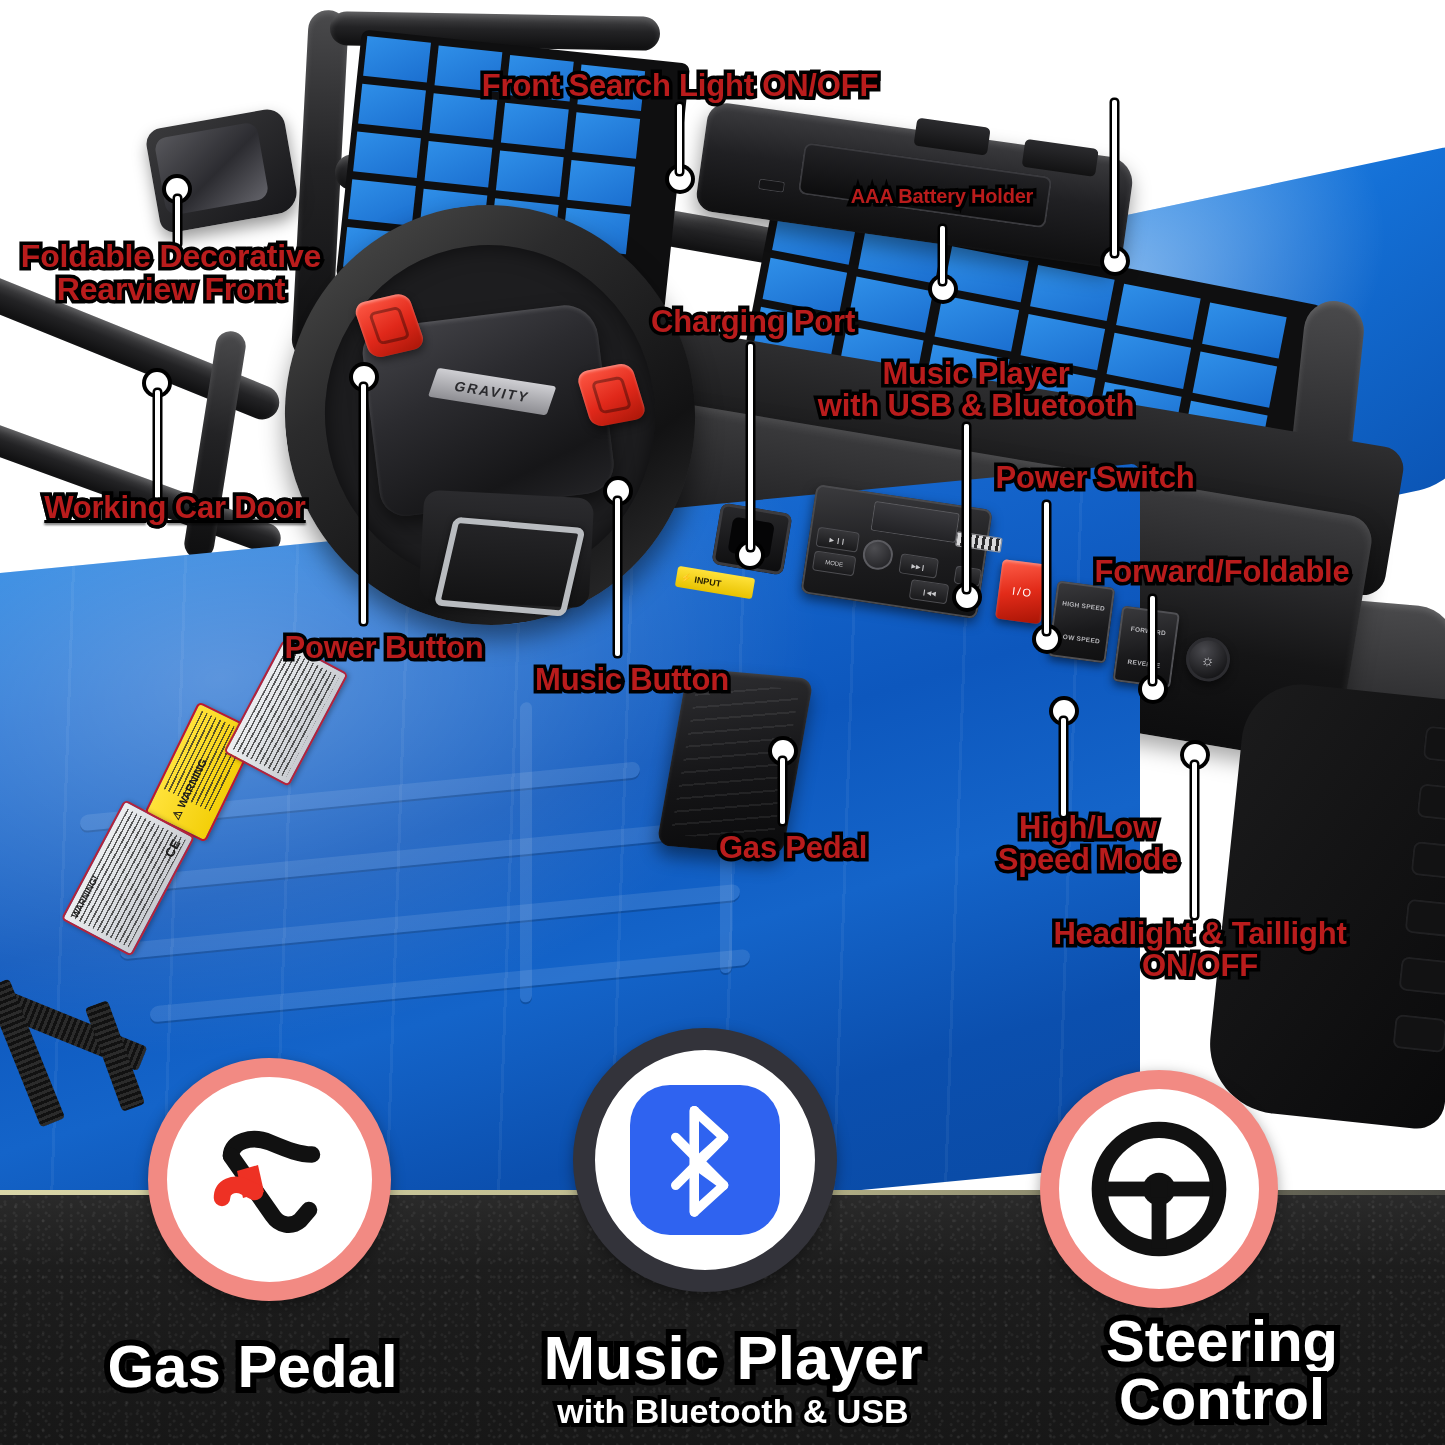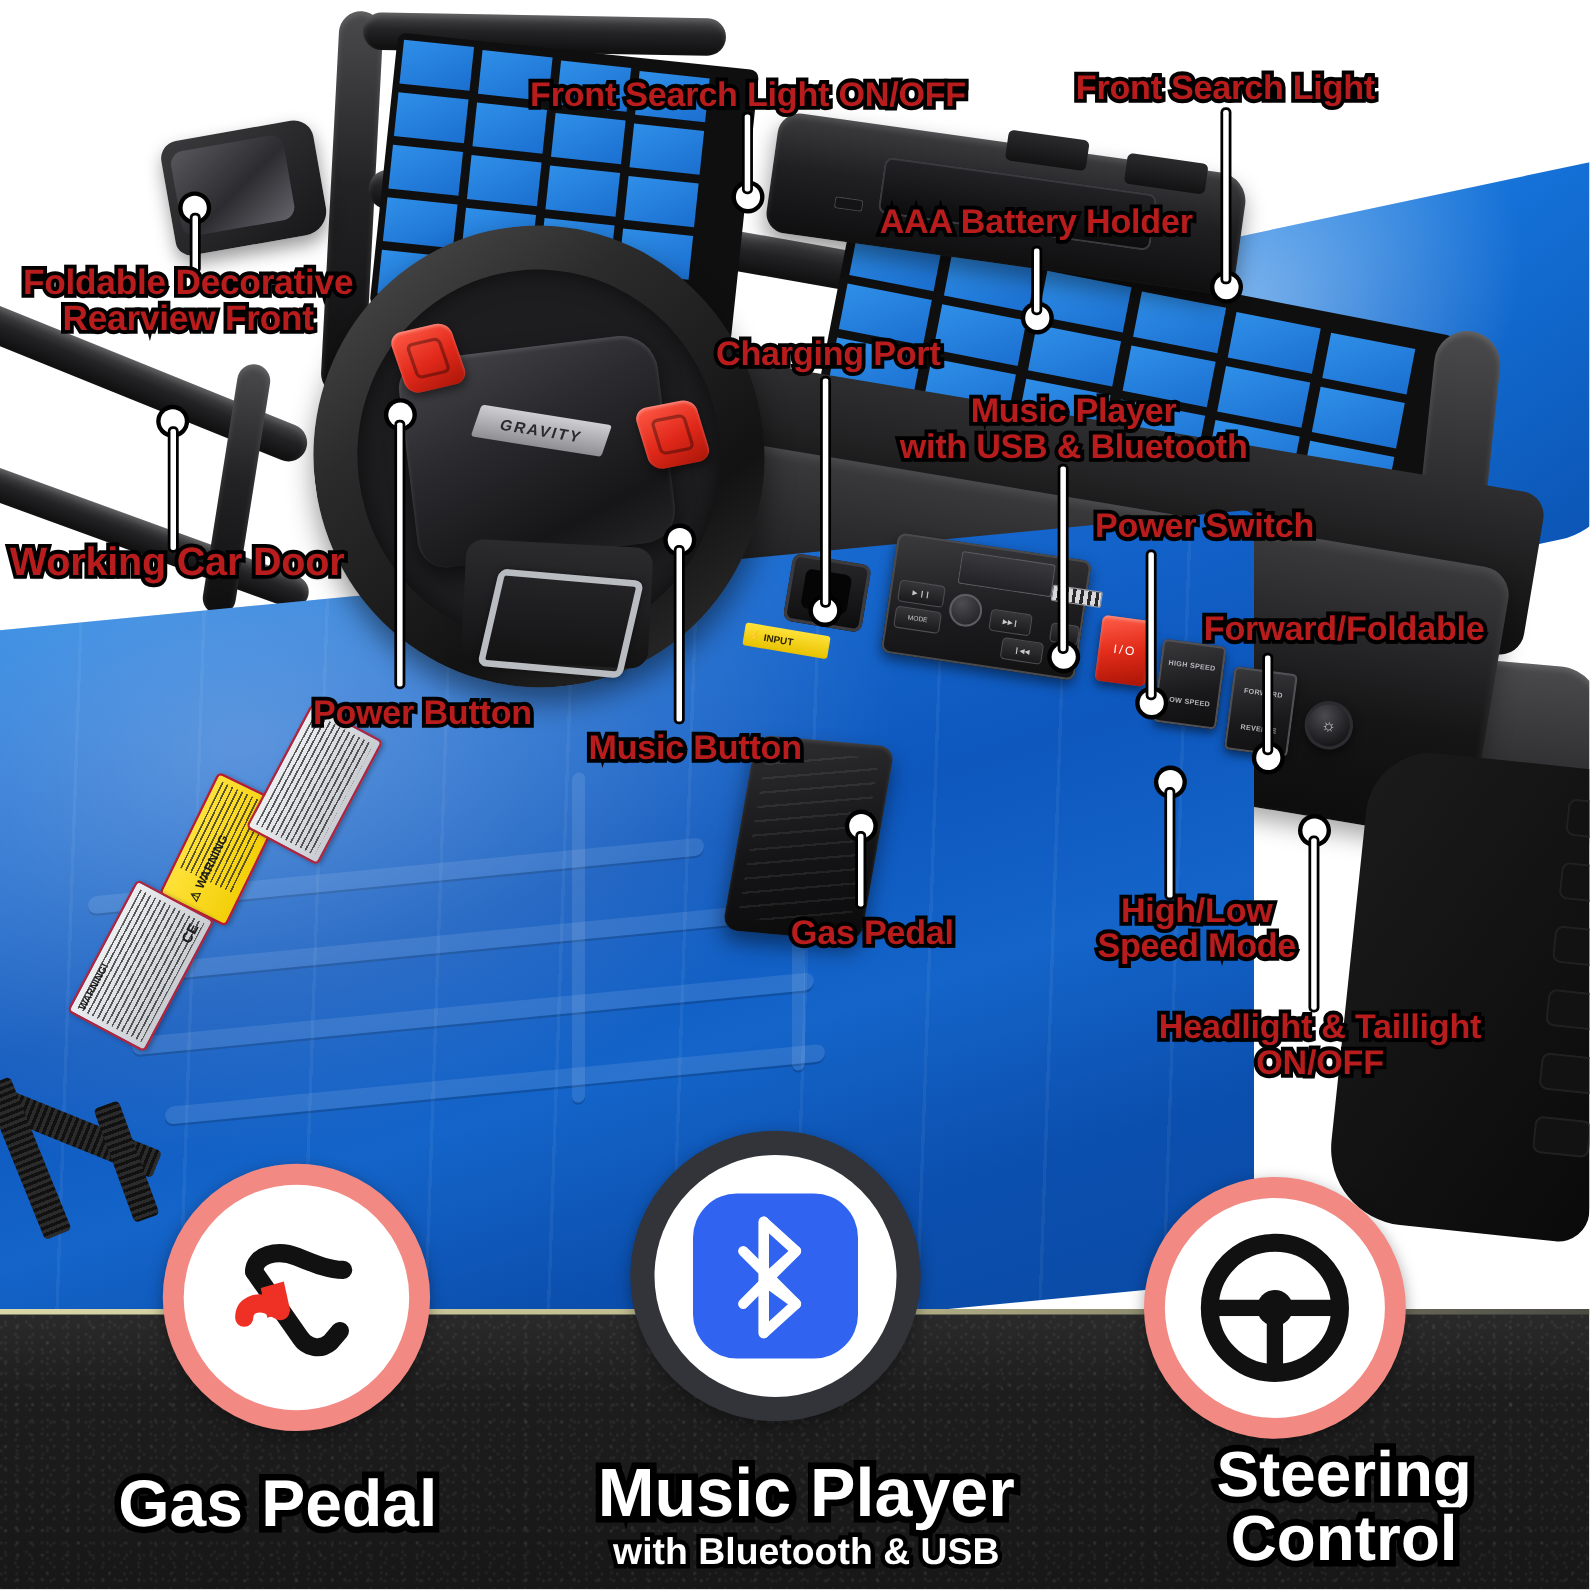--- a/index.html
+++ b/index.html
@@ -482,25 +482,24 @@
 
     <div class="dot" style="left:1184px;top:744px;"></div>
     <div class="leader" style="left:1192px;top:762px;width:5px;height:156px;"></div>
   </div>
 
   <div class="lbl c" style="left:6px;top:240px;width:330px;font-size:32px;">Foldable Decorative
 Rearview Front</div>
 
   <div class="lbl c" style="left:448px;top:70px;width:464px;font-size:31px;">Front Search Light ON/OFF</div>
 
-  <div class="lbl c" style="left:930px;top:64px;width:368px;font-size:31px;">Front Search Light</div>
-
-  <div class="lbl c" style="left:760px;top:186px;width:364px;font-size:31px;">AAA Battery Holder</div>
-
-  <div class="lbl c" style="left:6px;top:492px;width:310px;font-size:36px;">Working Car Door</div>
+
+  <div class="lbl c" style="left:760px;top:186px;width:364px;font-size:20px;">AAA Battery Holder</div>
+
+  <div class="lbl c" style="left:20px;top:492px;width:310px;font-size:31px;text-decoration:underline;">Working Car Door</div>
 
   <div class="lbl c" style="left:612px;top:306px;width:282px;font-size:31px;">Charging Port</div>
 
   <div class="lbl c" style="left:806px;top:358px;width:340px;font-size:31px;">Music Player
 with USB &amp; Bluetooth</div>
 
   <div class="lbl c" style="left:962px;top:462px;width:266px;font-size:31px;">Power Switch</div>
 
   <div class="lbl c" style="left:1062px;top:556px;width:320px;font-size:31px;">Forward/Foldable</div>
 

